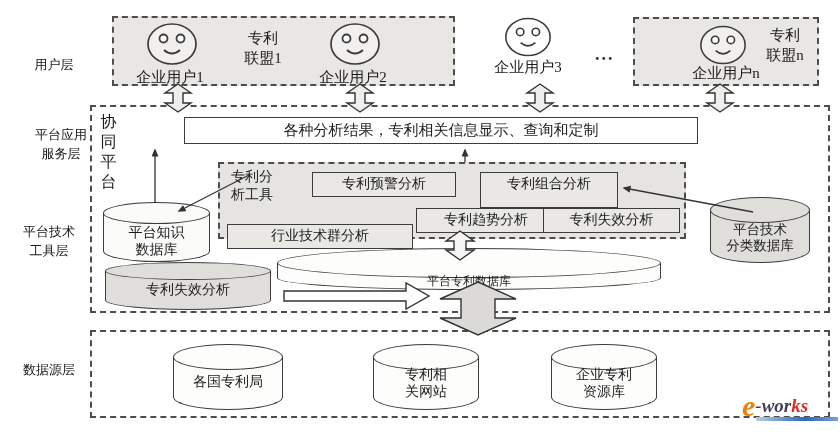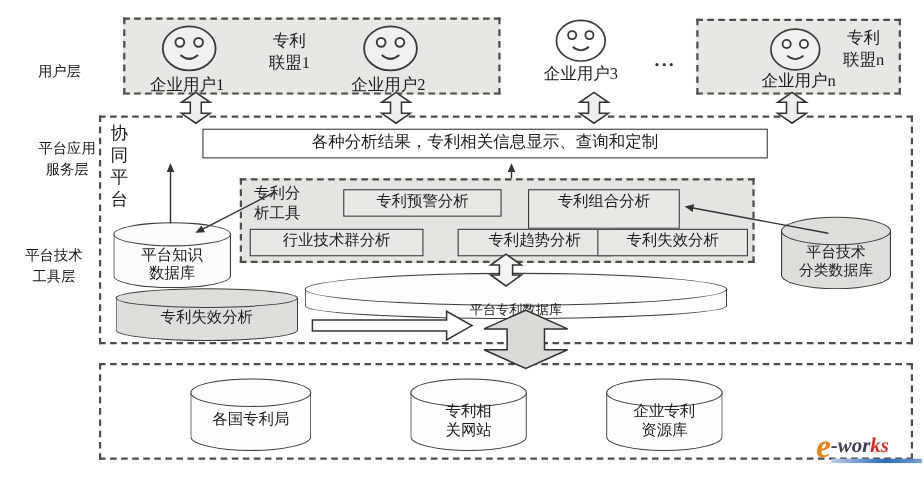--- a/index.html
+++ b/index.html
@@ -58,20 +58,23 @@
     <div>用户层</div>
   </div>
   <div class="abs layer-label" style="left:18px;top:126px;width:86px;">
     <div>平台应用</div>
     <div>服务层</div>
   </div>
   <div class="abs layer-label" style="left:6px;top:223px;width:86px;">
     <div>平台技术</div>
     <div>工具层</div>
   </div>
+  <div class="abs layer-label" style="left:6px;top:361px;width:86px;">
+    <div>数据源层</div>
+  </div>
 
   <div class="abs dashed graybg" style="left:112px;top:16px;width:343px;height:70px;"></div>
   <div class="abs dashed graybg" style="left:633px;top:17px;width:186px;height:69px;"></div>
 
   <svg class="abs" style="left:146px;top:22px;" width="52" height="44" viewBox="0 0 52 44">
     <ellipse cx="26" cy="22" rx="24" ry="20" fill="#f1f0ee" stroke="#3c3c3c" stroke-width="1.7"></ellipse>
     <circle cx="17.5" cy="16.5" r="4" fill="#fff" stroke="#3c3c3c" stroke-width="1.8"></circle>
     <circle cx="34.5" cy="16.5" r="4" fill="#fff" stroke="#3c3c3c" stroke-width="1.8"></circle>
     <path d="M18,28 Q26,35 34,28" fill="none" stroke="#3c3c3c" stroke-width="1.8"></path>
   </svg>
@@ -116,21 +119,21 @@
 
   <div class="abs bar" style="left:140px;top:117px;width:514px;height:27px;margin-left:44px;">各种分析结果，专利相关信息显示、查询和定制</div>
 
   <div class="abs dashed" style="left:218px;top:162px;width:468px;height:77px;background:#e5e4e1;"></div>
   <div class="abs" style="left:231px;top:168px;width:62px;font-size:14px;line-height:1.3;">
     <div>专利分</div>
     <div>析工具</div>
   </div>
   <div class="abs gbox" style="left:312px;top:172px;width:144px;height:25px;">专利预警分析</div>
   <div class="abs gbox" style="left:480px;top:172px;width:138px;height:36px;">专利组合分析</div>
-  <div class="abs gbox" style="left:227px;top:208px;width:158px;height:25px;">行业技术群分析</div>
+  <div class="abs gbox" style="left:227px;top:224px;width:186px;height:25px;">行业技术群分析</div>
   <div class="abs gbox" style="left:416px;top:208px;width:140px;height:25px;">专利趋势分析</div>
   <div class="abs gbox" style="left:543px;top:208px;width:137px;height:25px;">专利失效分析</div>
 
   <div class="cyl" style="left:103px;top:202px;width:107px;height:60px;--fill:#fbfbfa;--e:22px;--r:11px;">
     <div class="cyl-body"></div>
     <div class="cyl-top"></div>
     <div class="cyl-label" style="top:23px;">
       <div>平台知识</div>
       <div>数据库</div>
     </div>

